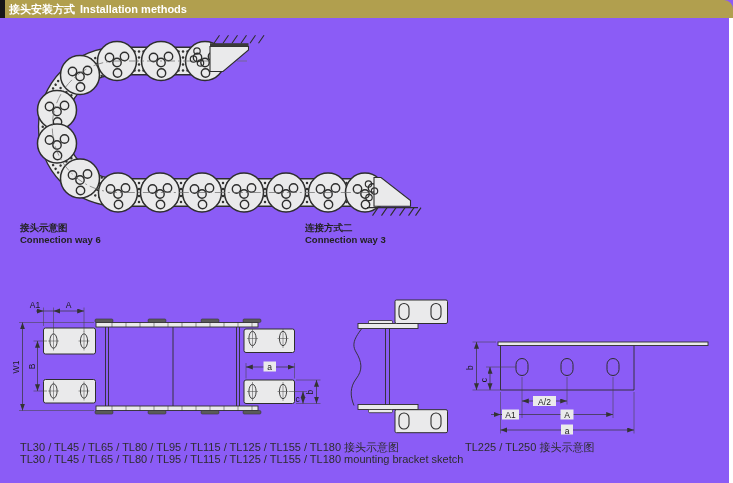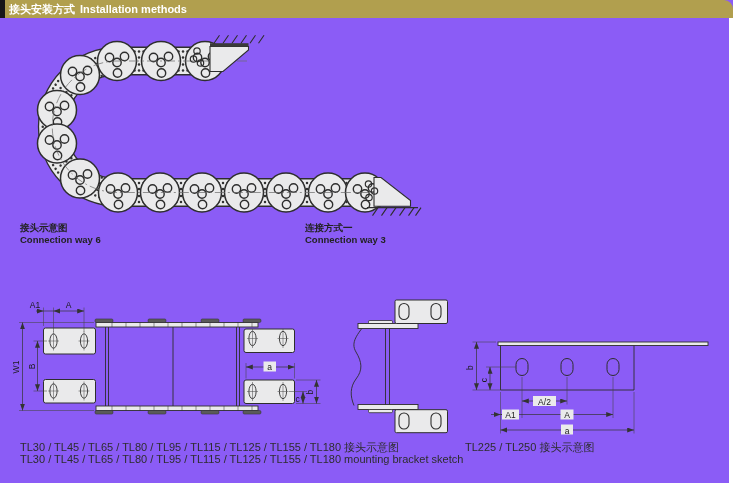--- a/index.html
+++ b/index.html
@@ -238,21 +238,21 @@
         <text x="567" y="433.5" text-anchor="middle">a</text>
       </g>
     </g>
   </svg>
 
   <div class="lblblock" style="left:20px;top:222px;">
     <div>接头示意图</div>
     <div>Connection way 6</div>
   </div>
   <div class="lblblock" style="left:305px;top:222px;">
-    <div>连接方式一</div>
+    <div>连接方式二</div>
     <div>Connection way 3</div>
   </div>
 
   <div class="capblock" style="left:20px;top:442px;">
     <div>TL30 / TL45 / TL65 / TL80 / TL95 / TL115 / TL125 / TL155 / TL180 接头示意图</div>
     <div>TL30 / TL45 / TL65 / TL80 / TL95 / TL115 / TL125 / TL155 / TL180 mounting bracket sketch</div>
   </div>
   <div class="capblock" style="left:465px;top:442px;">
     <div>TL225 / TL250 接头示意图</div>
   </div>

